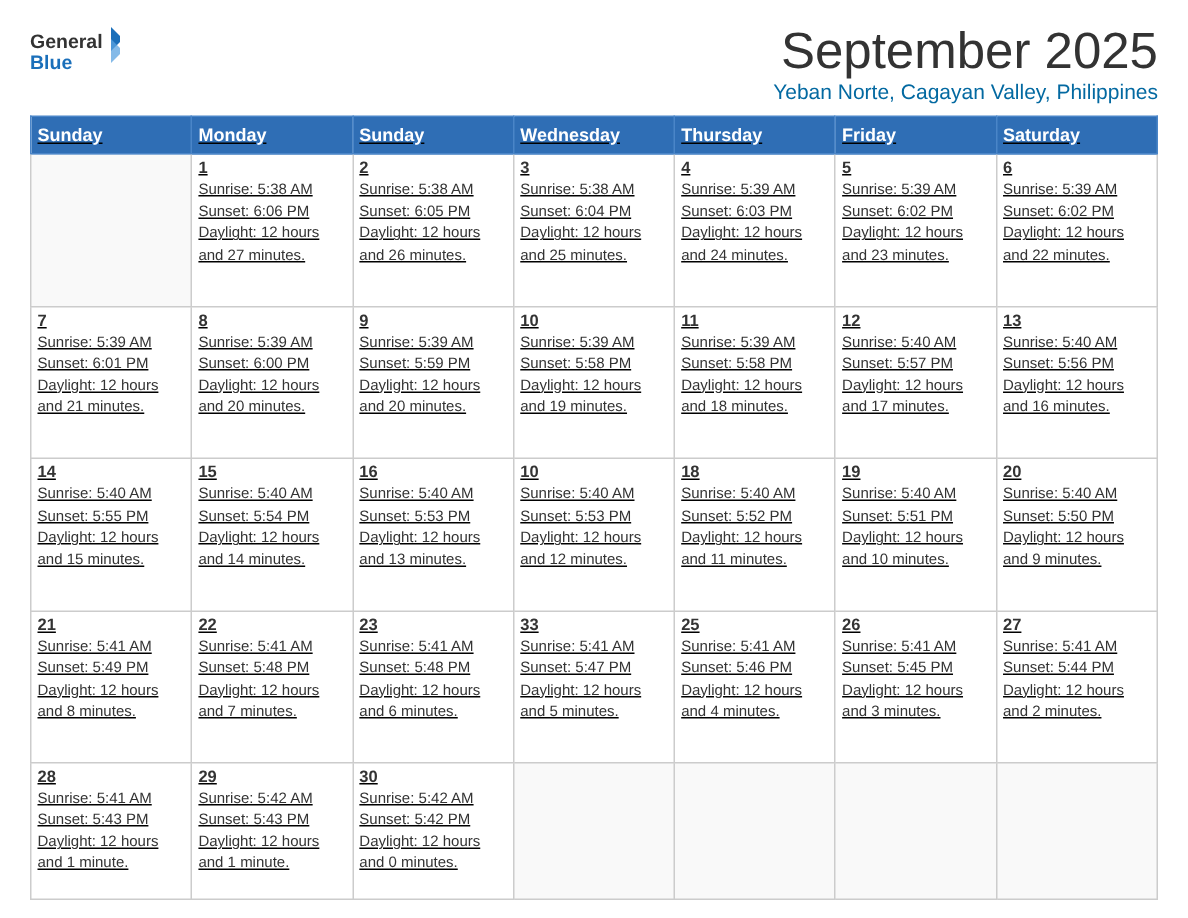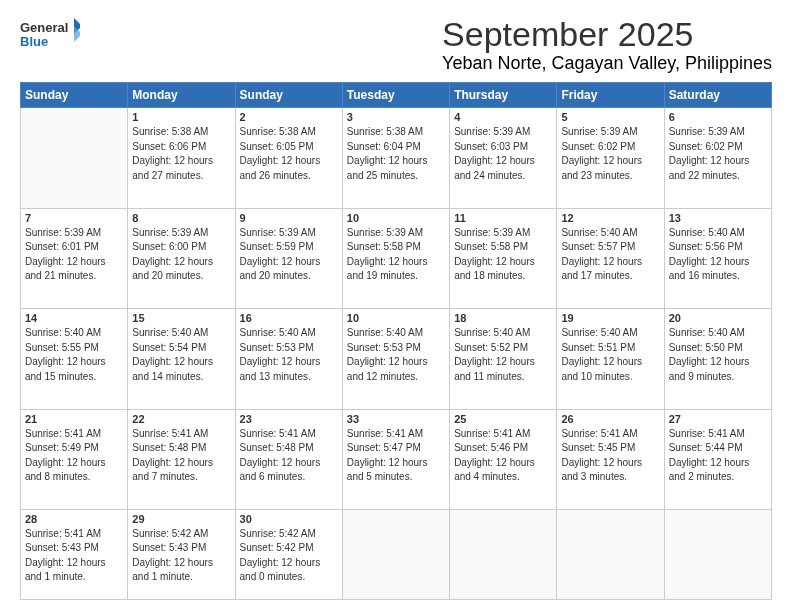--- a/index.html
+++ b/index.html
@@ -22,38 +22,39 @@
       align-items: flex-start;
       justify-content: space-between;
       margin-bottom: 8px;
     }
     .logo {
       display: flex;
       align-items: center;
       gap: 0;
     }
     .title-block {
-      text-align: left;
+      text-align: right;
     }
     .month-title {
       font-size: 34px;
       font-weight: normal;
       color: #333;
       line-height: 1.1;
     }
     .subtitle {
-      font-size: 18px;
-      color: #000000;
+      font-size: 14px;
+      color: #0369a1;
     }
     .calendar {
       flex: 1;
       border: 1px solid #ccc;
       border-collapse: collapse;
       width: 100%;
       table-layout: fixed;
+      text-decoration: underline;
     }
     .calendar th {
       background: #2f6eb5;
       color: #fff;
       font-size: 12px;
       font-weight: bold;
       padding: 5px 4px;
       text-align: left;
       border: 1px solid #4a85c8;
     }
@@ -101,21 +102,21 @@
       <div class="subtitle">Yeban Norte, Cagayan Valley, Philippines</div>
     </div>
   </div>
 
   <table class="calendar">
     <thead>
       <tr>
         <th>Sunday</th>
         <th>Monday</th>
         <th>Sunday</th>
-        <th>Tuesday</th>
+        <th>Wednesday</th>
         <th>Thursday</th>
         <th>Friday</th>
         <th>Saturday</th>
       </tr>
     </thead>
     <tbody id="calendar-body">
     <tr>
           <td class="empty"></td>
           <td><span class="day-num">1</span><span class="day-info">Sunrise: 5:38 AM<br>Sunset: 6:06 PM<br>Daylight: 12 hours<br>and 27 minutes.</span></td>
           <td><span class="day-num">2</span><span class="day-info">Sunrise: 5:38 AM<br>Sunset: 6:05 PM<br>Daylight: 12 hours<br>and 26 minutes.</span></td>

